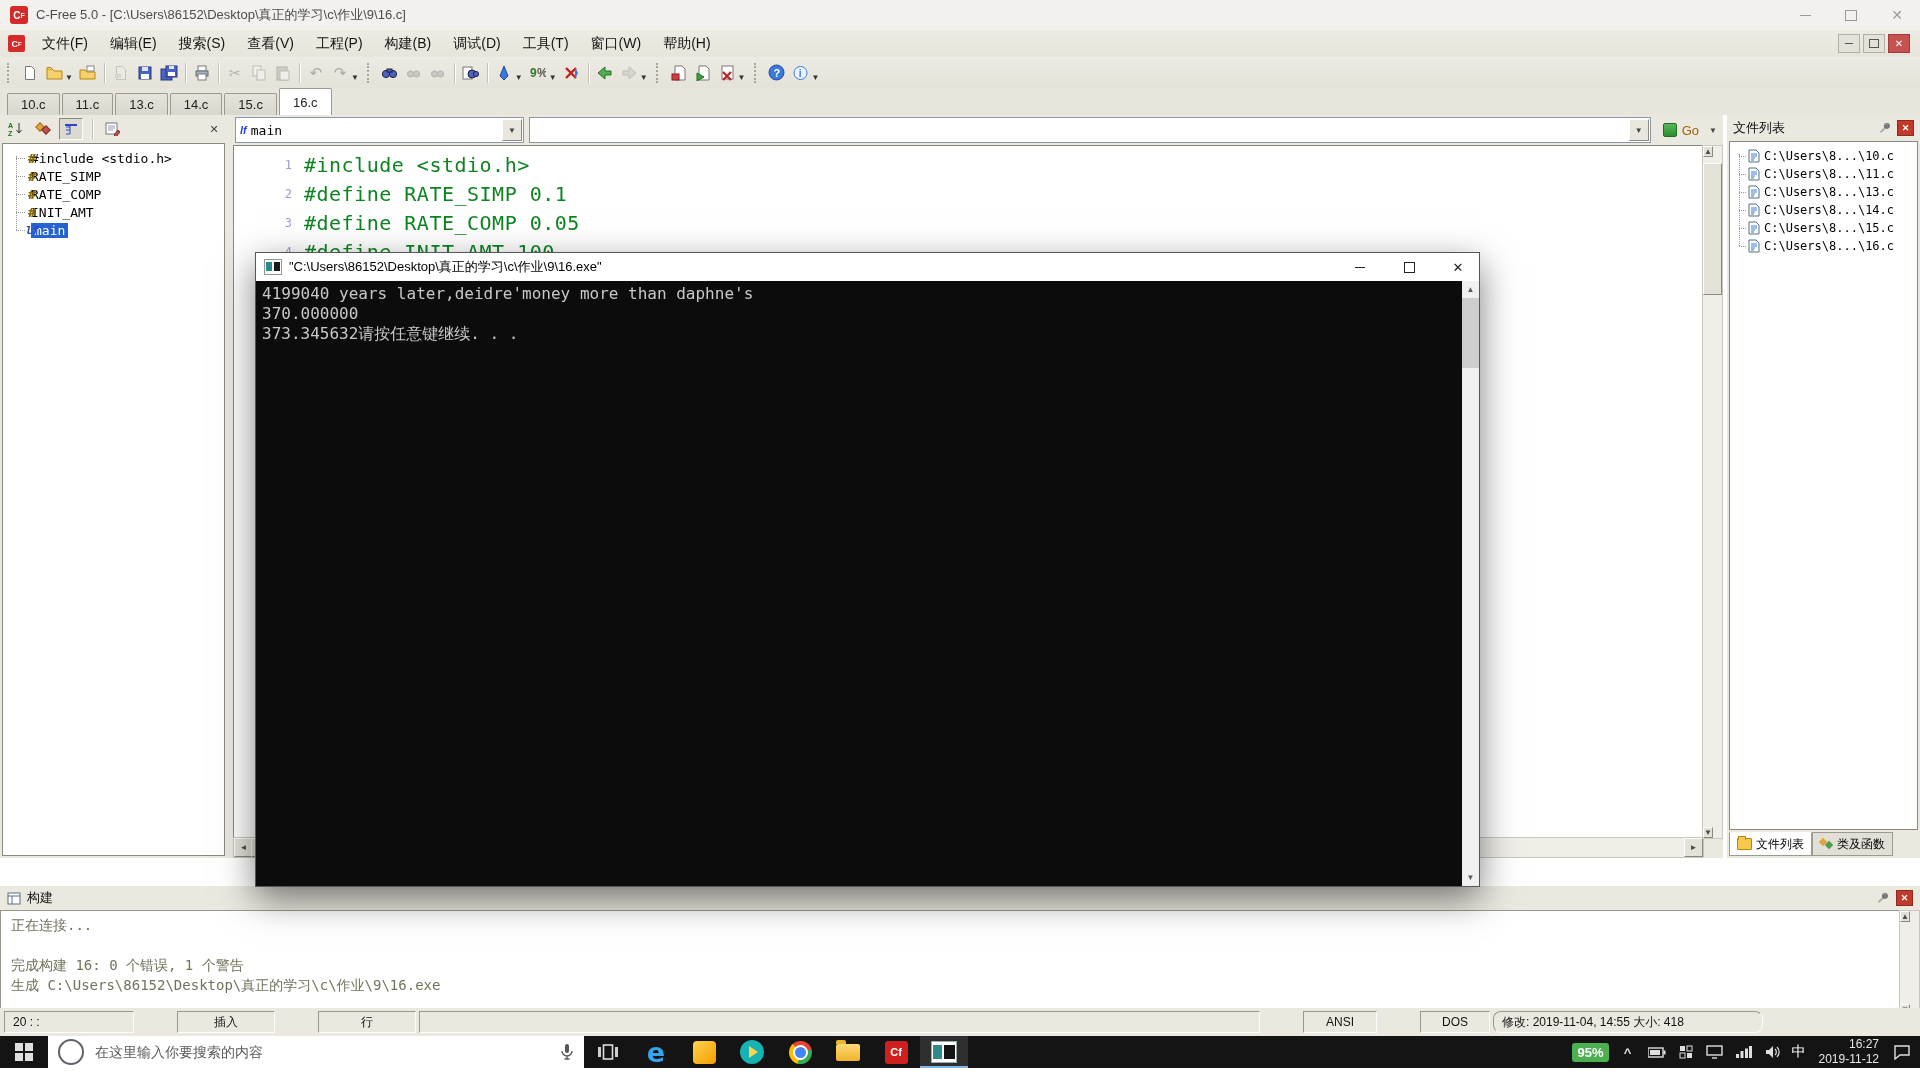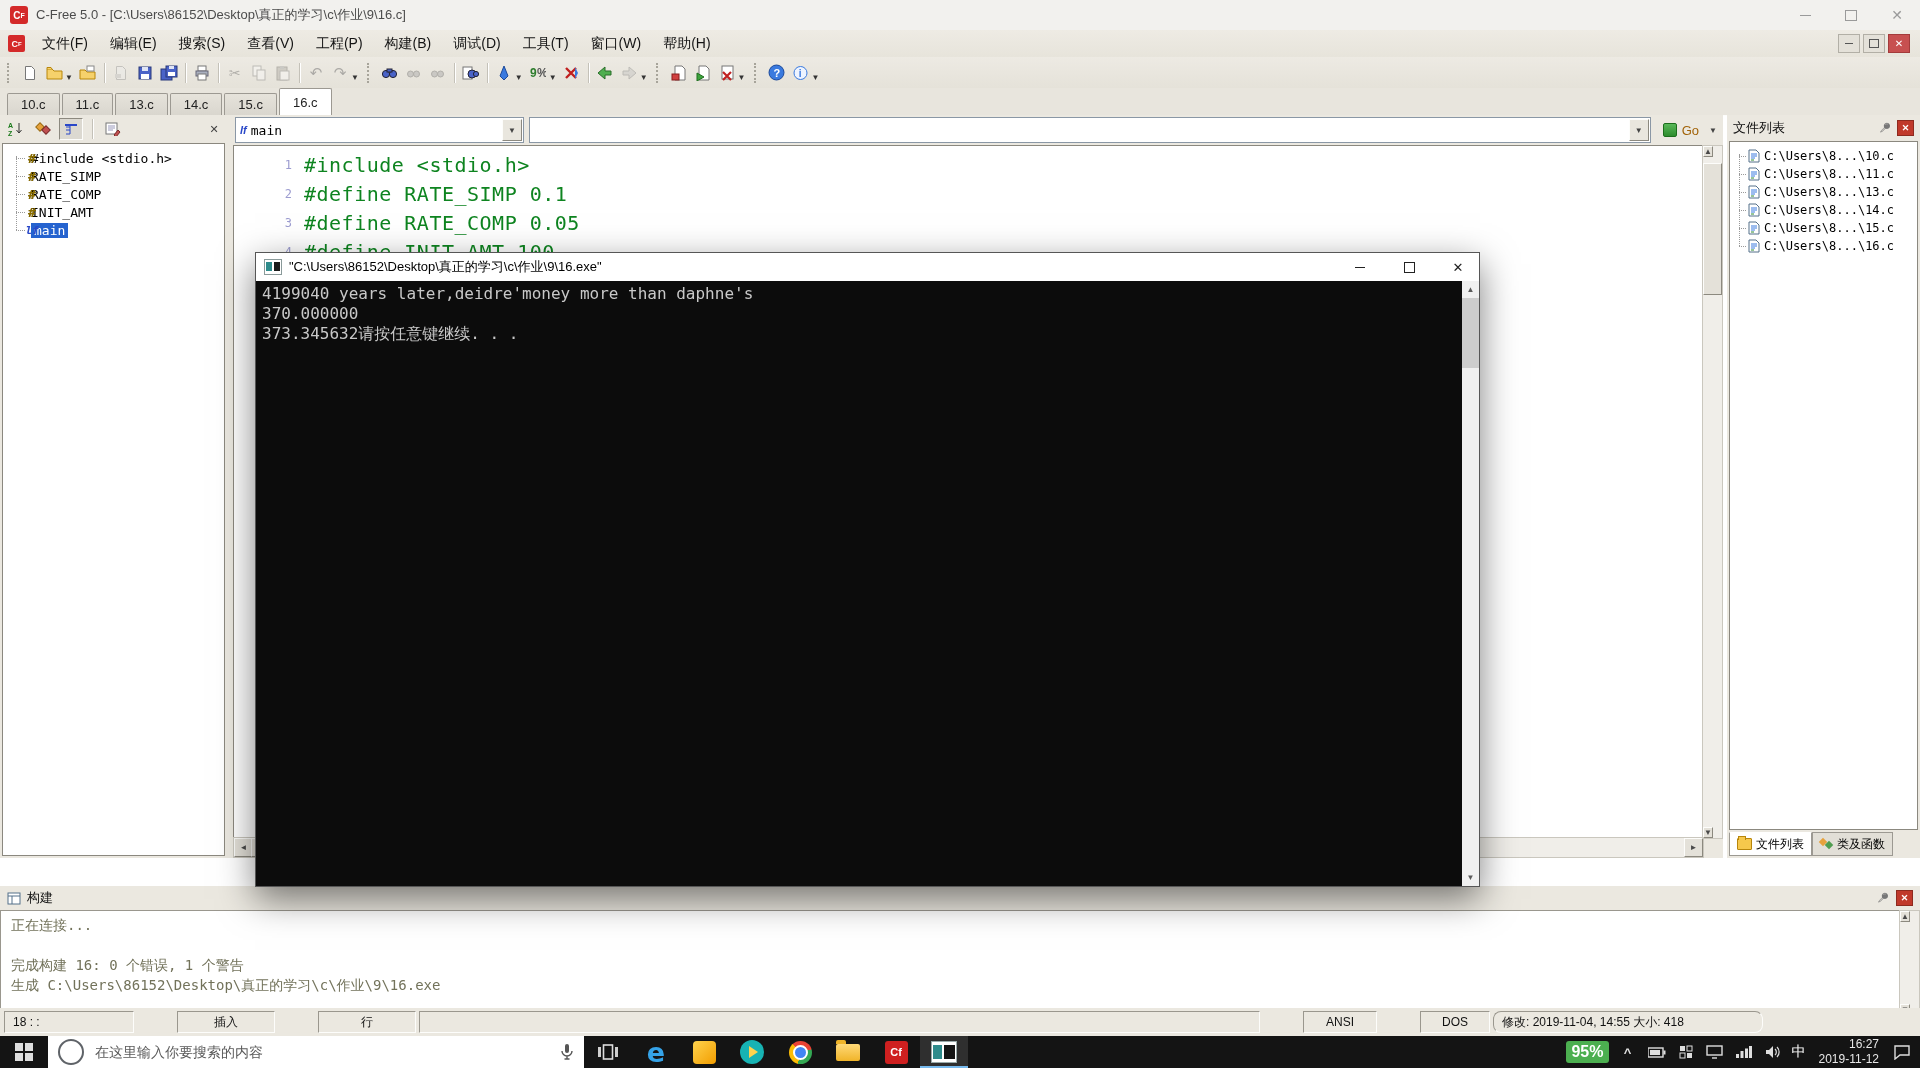--- a/index.html
+++ b/index.html
@@ -149,21 +149,21 @@
           display:flex;align-items:center;justify-content:center;}
   .chrome i{width:11px;height:11px;border-radius:50%;background:#4285f4;border:2px solid #fff;}
   .folderic{width:24px;height:17px;background:linear-gradient(#ffd978,#f0b429);border-radius:2px;position:relative;}
   .folderic::before{content:"";position:absolute;left:0;top:-4px;width:10px;height:4px;background:#f0b429;border-radius:2px 2px 0 0;}
   .cfree-sq{width:23px;height:23px;border-radius:3px;background:#cf2020;color:#fff;font-size:11px;font-weight:bold;
             display:flex;align-items:center;justify-content:center;}
   .conic{width:24px;height:20px;background:#fff;border:1px solid #9aa;position:relative;}
   .conic i{position:absolute;left:1px;top:3px;width:9px;height:14px;background:#2e8b8b;}
   .conic b{position:absolute;right:1px;top:3px;width:11px;height:14px;background:#151515;}
   .tray{margin-left:auto;display:flex;align-items:center;gap:9px;padding-right:8px;}
-  .badge{background:#4caf50;color:#fff;font-size:16px;font-weight:bold;padding:2px 5px;border-radius:3px;display:flex;align-items:center;gap:2px;}
+  .badge{background:#4caf50;color:#fff;font-size:13px;font-weight:bold;padding:2px 5px;border-radius:3px;display:flex;align-items:center;gap:2px;}
   .trayic{display:flex;align-items:center;justify-content:center;width:20px;}
   .chev{font-size:13px;font-weight:bold;color:#e0e0e0;}
   .ime{font-size:14px;color:#fff;}
   .clock{display:flex;flex-direction:column;align-items:flex-end;font-size:12px;line-height:15px;margin:0 4px;}
 
   
   .consolewin{position:absolute;left:255px;top:252px;width:1223px;height:633px;background:#0c0c0c;
               border:1px solid #565656;box-shadow:0 12px 34px rgba(0,0,0,.5);z-index:60;}
   .cw-title{height:28px;background:#fff;display:flex;align-items:center;gap:7px;padding-left:8px;}
   .cw-ic{width:16px;height:14px;background:#fff;border:1px solid #8a9a9a;position:relative;flex:none;}
@@ -609,21 +609,21 @@
       <div class="sbtn" style="bottom:0;">▼</div>
     </div>
     <div class="sb-track bp-hscroll">
       <div class="sbtn" style="left:0;top:0;bottom:0;width:17px;height:auto;">◄</div>
       <div class="sthumb" style="top:0;bottom:0;left:17px;width:430px;"></div>
       <div class="sbtn" style="right:0;top:0;bottom:0;width:17px;height:auto;">►</div>
     </div>
   </div>
 
   <div class="statusbar">
-    <div class="seg" style="width:112px;">18 :  :</div>
+    <div class="seg" style="width:112px;">20 :  :</div>
     <div class="seg c" style="width:80px;">插入</div>
     <div class="seg c" style="width:80px;">行</div>
     <div class="seg fill"></div>
     <div class="seg c" style="width:56px;">ANSI</div>
     <div class="seg c" style="width:52px;">DOS</div>
     <div class="seg" style="width:252px;border-radius:8px;">修改: 2019-11-04, 14:55 大小: 418</div>
     <div class="sb-tail"></div>
   </div>
 
   <div class="consolewin">

